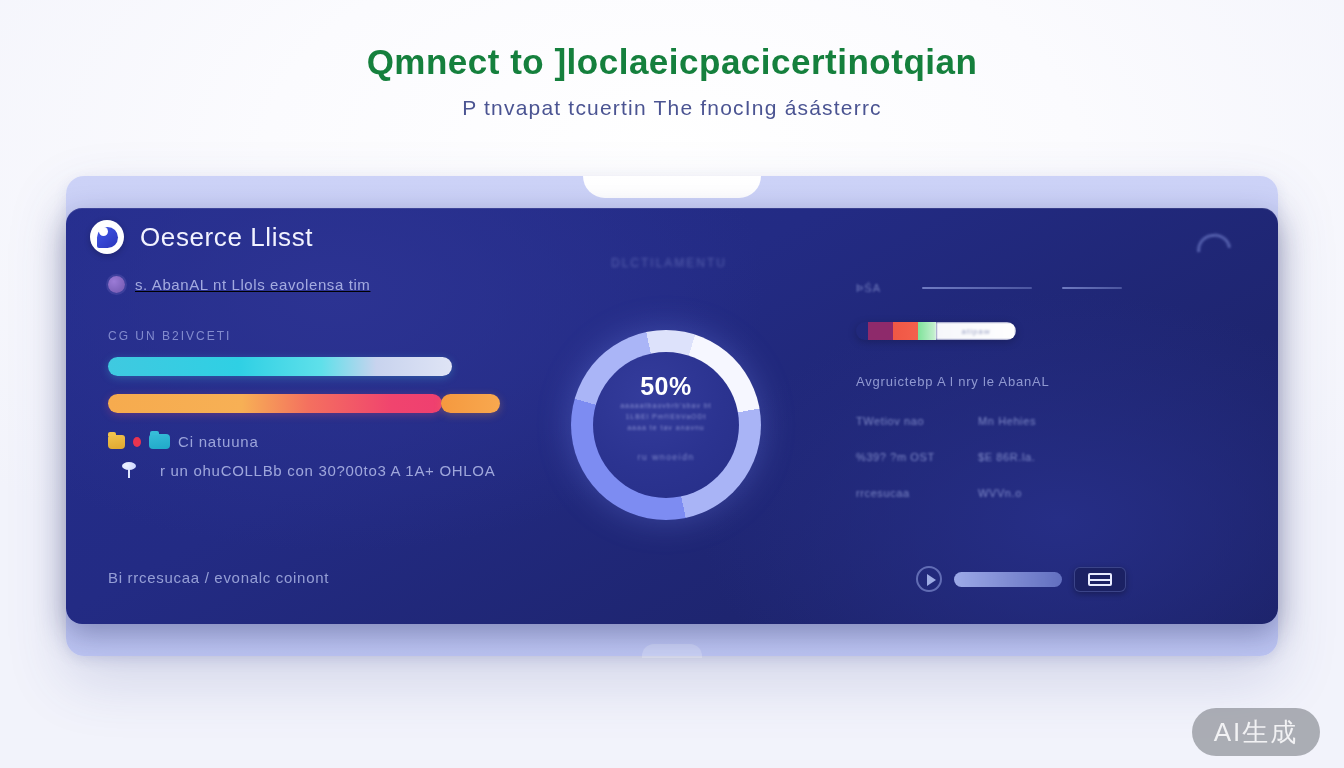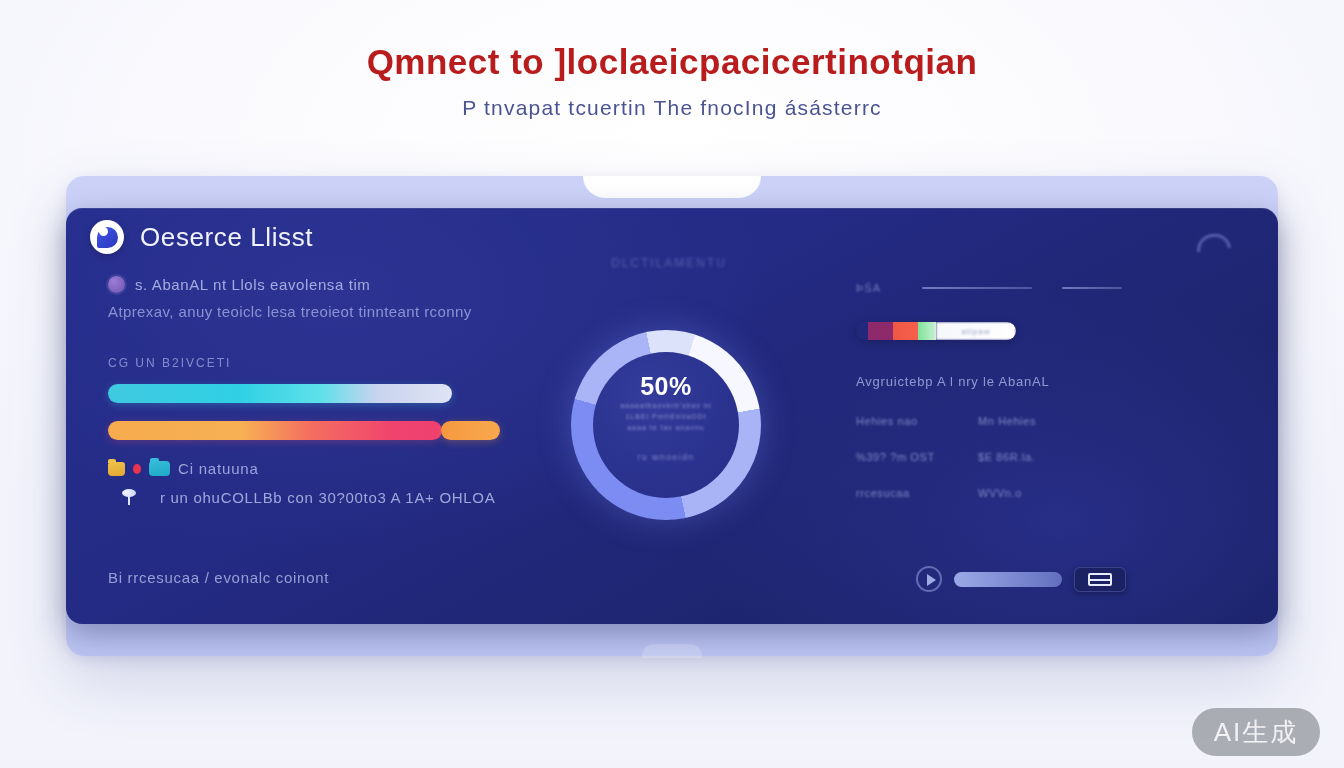--- a/index.html
+++ b/index.html
@@ -22,21 +22,21 @@
   .page-header {
     position: absolute;
     top: 40px;
     left: 0;
     width: 100%;
     text-align: center;
   }
   .page-title {
     font-size: 35px;
     font-weight: bold;
-    color: #b91c1c;
+    color: #15803d;
     letter-spacing: 0.5px;
     line-height: 1.25;
     filter: blur(0.35px);
   }
   .page-subtitle {
     margin-top: 12px;
     font-size: 21px;
     color: #3c4689;
     letter-spacing: 1.2px;
     filter: blur(0.4px);
@@ -161,21 +161,22 @@
   .left-col {
     position: absolute;
     left: 42px;
     top: 68px;
     width: 470px;
   }
   .row-with-badge {
     display: flex;
     align-items: center;
     gap: 10px;
-    margin-bottom: 10px;
+    margin-bottom: 0;
+    text-decoration: underline;
   }
   .badge-dot {
     width: 17px; height: 17px;
     border-radius: 50%;
     background: radial-gradient(circle at 35% 32%, #9b7bd6, #6f56ad);
     box-shadow: 0 0 0 2px rgba(160,140,220,.18);
     flex: none;
   }
   .ghost-text-primary {
     font-size: 15px;
@@ -562,21 +563,20 @@
     <div class="header-ghost-label">DLCTILAMENTU</div>
     <div class="arc-icon"></div>
 
     <div class="left-col">
 
       <div class="row-with-badge">
         <span class="badge-dot"></span>
         <span class="ghost-text-primary">s. AbanAL nt Llols eavolensa tim</span>
       </div>
 
-      <div class="ghost-text-secondary">Atprexav, anuy teoiclc lesa treoieot tinnteant rconny</div>
 
       <div class="section-label">CG UN  B2IVCETI</div>
 
       <div class="progress-track bar-one"></div>
 
       <div class="bar-two-wrap">
         <div class="bar-two-main"></div>
         <div class="bar-two-tail"></div>
       </div>
 
@@ -617,21 +617,21 @@
         <span class="seg" style="width:17%;background:#8e2a6b;"></span>
         <span class="seg" style="width:17%;background:linear-gradient(90deg,#f05745,#f4604c);"></span>
         <span class="seg" style="width:12%;background:linear-gradient(90deg,#7fe39a,#c9f0d2);"></span>
         <span class="seg-label">atipaw</span>
       </div>
 
       <div class="right-heading">Avgruictebp A l nry le AbanAL</div>
 
       <div class="kv-table">
         <div class="kv-row">
-          <span class="kv-key">Hehies nao</span>
+          <span class="kv-key">TWetiov nao</span>
           <span class="kv-val">Mn Hehies</span>
         </div>
         <div class="kv-row">
           <span class="kv-key">%39? ?m OST</span>
           <span class="kv-val">$E 86R.la.</span>
         </div>
         <div class="kv-row">
           <span class="kv-key">rrcesucaa</span>
           <span class="kv-val">WVVn.o</span>
         </div>

